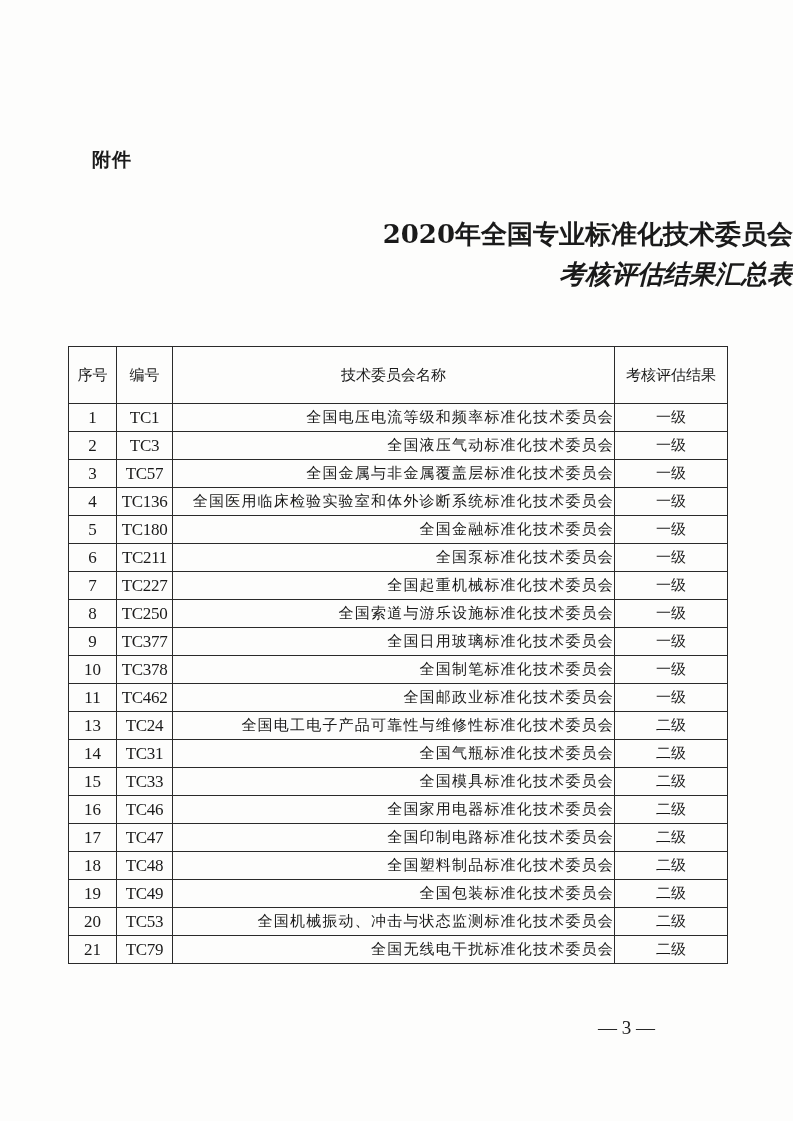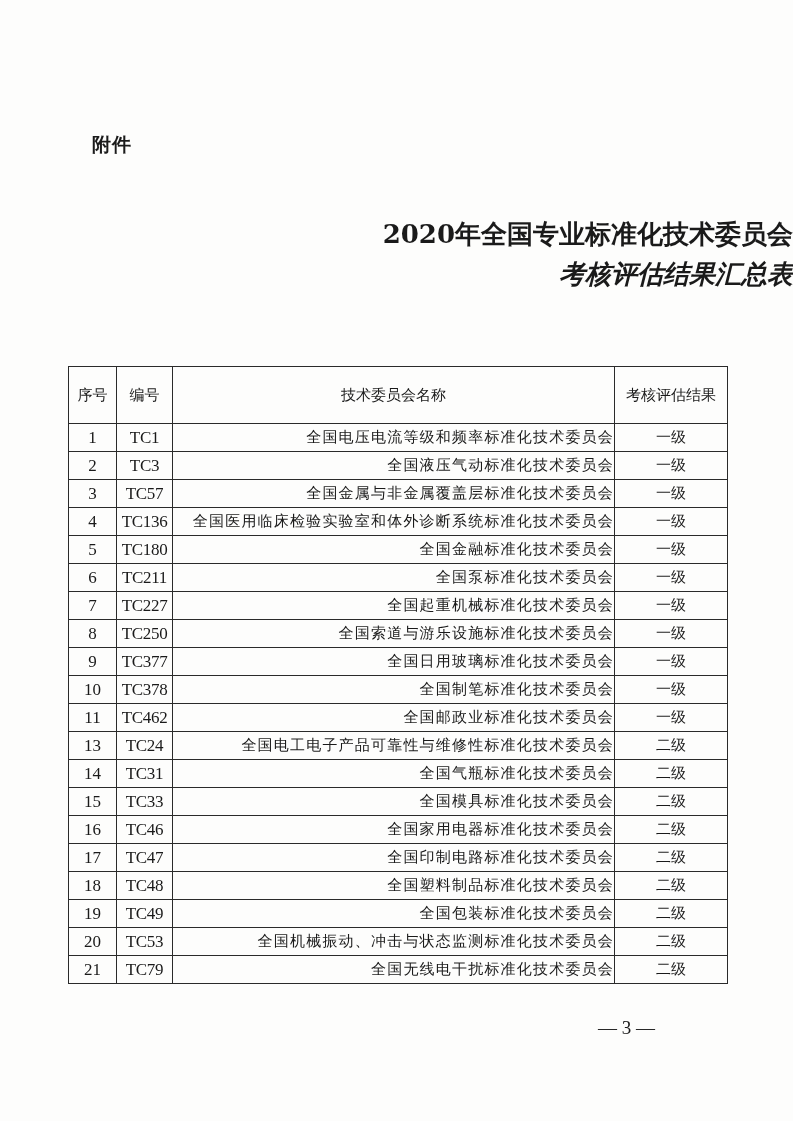--- a/index.html
+++ b/index.html
@@ -2,32 +2,32 @@
 <html><head>
   <meta charset="utf-8">
   <style>
     html, body { margin: 0; padding: 0; }
     body {
       width: 793px; height: 1121px; background: #fdfdfc; position: relative;
       overflow: hidden; color: #1a1a1a;
       font-family: "DejaVu Serif", "Liberation Serif", serif;
     }
     .attachment {
-      position: absolute; left: 92px; top: 132px;
+      position: absolute; left: 92px; top: 147px;
       font-family: "DejaVu Sans", "Liberation Sans", sans-serif;
       font-weight: bold; font-size: 19px; letter-spacing: 1px;
     }
     .title {
       position: absolute; left: 0; width: 793px; text-align: right;
       font-weight: bold; font-size: 26px; line-height: 36px;
     }
     .title.l1 { top: 216px; }
     .title.l2 { top: 256px; font-style: italic; }
     table.results {
-      position: absolute; left: 68px; top: 366px; width: 659px;
+      position: absolute; left: 68px; top: 346px; width: 659px;
       border-collapse: collapse; table-layout: fixed;
       font-size: 15px;
     }
     table.results td, table.results th {
       border: 1.3px solid #2a2a2a; padding: 0; height: 27px;
       font-weight: normal; white-space: nowrap; overflow: hidden;
     }
     table.results th { height: 56px; font-size: 15px; }
     col.c-seq { width: 48px; }
     col.c-code { width: 56px; }

